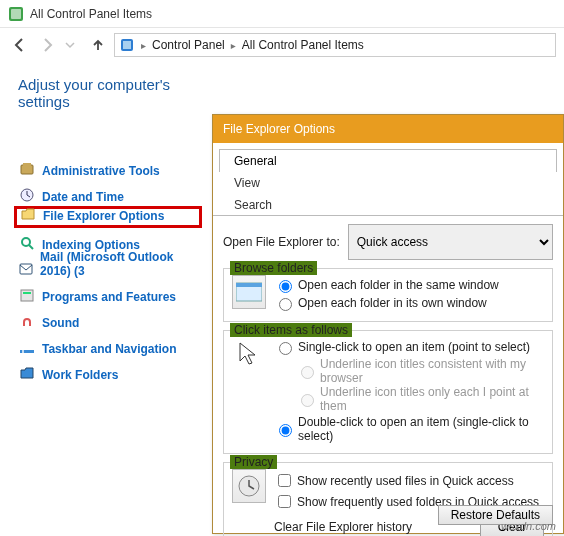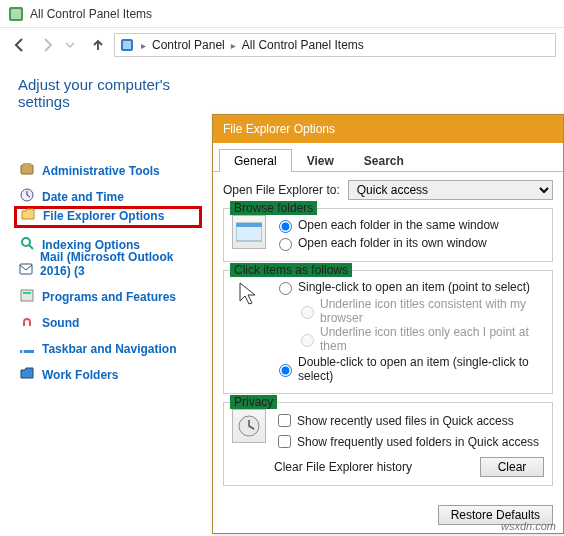--- a/index.html
+++ b/index.html
@@ -24,32 +24,32 @@
 .main { display: flex; }
 .left { width: 214px; padding: 14px 12px 0 18px; }
 .subtitle { color: #1a5aa0; font-size: 15px; margin-bottom: 46px; }
 .cp-item { display: flex; align-items: flex-end; height: 22px; margin-bottom: 4px; color: #1067c0; font-size: 12px; font-weight: bold; }
 .cp-item.hl { border: 3px solid #d40000; padding: 2px 2px; margin: -2px 0 2px -4px; }
 .cp-icon { width: 18px; height: 18px; margin-right: 6px; display: inline-flex; align-items: center; justify-content: center; }
 
 
 .dialog { position: absolute; left: 212px; top: 114px; width: 352px; height: 420px; border: 1px solid #b08a3a; background: #fff; box-shadow: 1px 1px 4px rgba(0,0,0,.15); }
 .dlg-title { height: 28px; background: #e89c1f; color: #fff; display: flex; align-items: center; padding: 0 10px; font-size: 12px; }
-.tabstrip { display: flex; border-bottom: 1px solid #bbb; padding: 6px 6px 0 6px; background: #fff; }
+.tabstrip { display: flex; border-bottom: 1px solid #bbb; padding: 6px 6px 0 6px; background: #fff; flex-direction: column; }
 .tab { padding: 4px 14px; font-size: 12px; border: 1px solid transparent; border-bottom: none; margin-bottom: -1px; }
 .tab.active { border-color: #bbb; background: #fff; }
-.tab:not(.active){ color: #333; font-weight: bold; }
+.tab:not(.active){ color: #333; }
 
 .dlg-body { padding: 8px 10px 6px 10px; font-size: 12px; color: #222; }
 .row-open { display: flex; align-items: center; margin-bottom: 8px; }
 .row-open label { margin-right: 8px; }
-.row-open select { flex: 1; height: 20px; border: 1px solid #adadad; font-size: 12px; padding: 0 4px; }
+.row-open select { flex: 1; height: 36px; border: 1px solid #adadad; font-size: 12px; padding: 0 4px; }
 
 .group { border: 1px solid #cfcfcf; padding: 6px 8px 8px 8px; margin-bottom: 8px; position: relative; }
-.group-title { position: absolute; top: -8px; left: 6px; background: #15803d; padding: 0 4px; font-size: 12px; }
+.group-title { position: absolute; top: -8px; left: 6px; background: #4d7c0f; padding: 0 4px; font-size: 12px; }
 .group-inner { display: flex; }
 .group-inner .bigicon { width: 34px; height: 34px; border: 1px solid #b9b9b9; background: linear-gradient(#f5f5f5,#e9e9e9); margin-right: 8px; flex-shrink: 0; display: flex; align-items: center; justify-content: center; }
 .group-inner .opts { flex: 1; }
 .radio-row, .chk-row { display: flex; align-items: center; font-size: 12px; margin: 2px 0; }
 .radio-row input, .chk-row input { margin-right: 6px; }
 .sub-row { margin-left: 22px; color: #999; display: flex; align-items: center; }
 .sub-row input { margin-right: 6px; }
 
 .clear-row { display: flex; align-items: center; margin-top: 6px; }
 .clear-row .spacer { flex: 1; }

